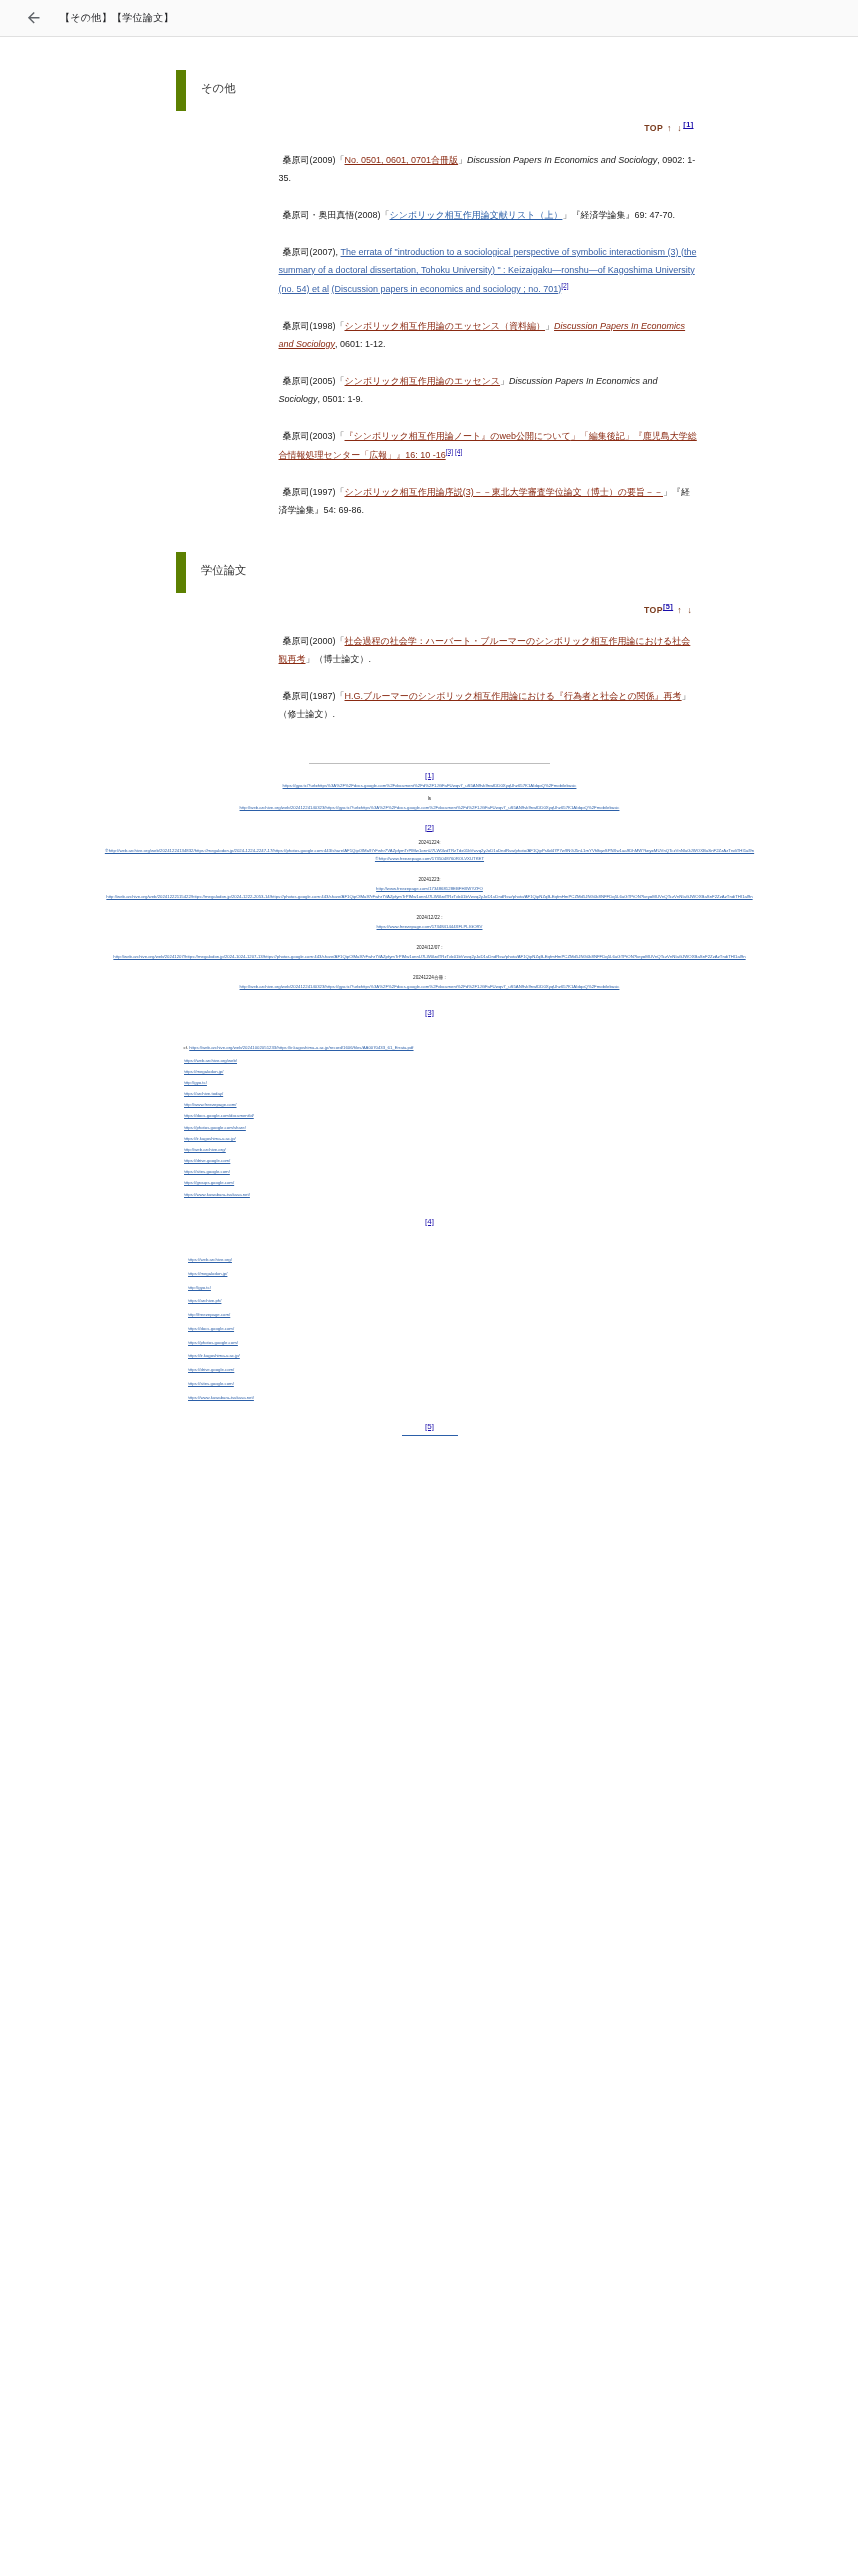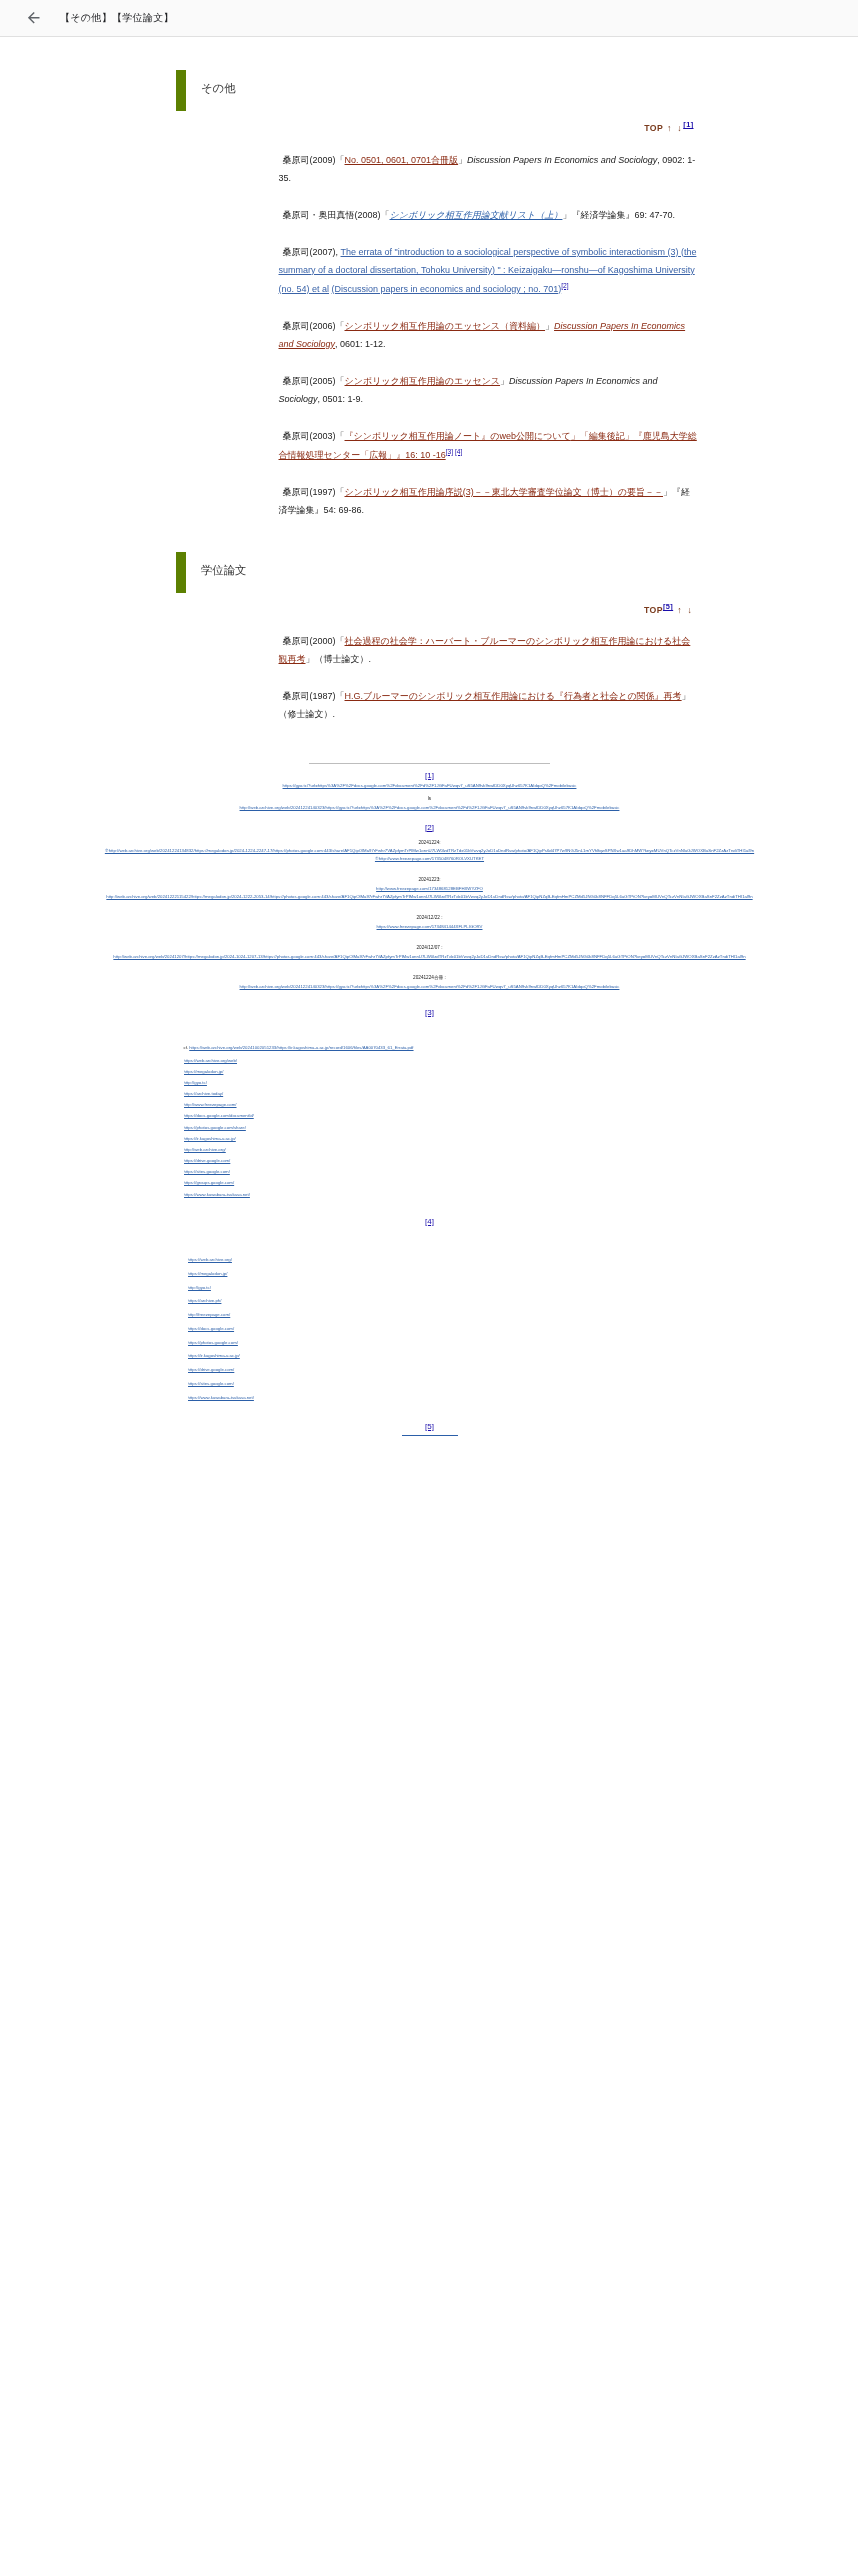--- a/index.html
+++ b/index.html
@@ -99,21 +99,20 @@
   }
   .entry .jp-link {
     color: #8a2a12;
     text-decoration: underline;
     cursor: pointer;
   }
   .entry .blue-link {
     color: #2b5fa8;
     text-decoration: underline;
     cursor: pointer;
-    font-style: italic;
   }
   .entry .en-link {
     color: #3a63a8;
     text-decoration: underline;
     cursor: pointer;
   }
   .entry .italic { font-style: italic; }
   .entry .italic-link {
     font-style: italic;
     color: #8a2a12;
@@ -245,21 +244,21 @@
 
         <div class="entry">
           <span>桑原司・奥田真悟(2008)</span><span>「</span><span class="blue-link">シンボリック相互作用論文献リスト（上）</span><span>」</span><span>『経済学論集』69: 47-70.</span>
         </div>
 
         <div class="entry">
           <span>桑原司(2007), </span><span class="en-link">The errata of "introduction to a sociological perspective of symbolic interactionism (3) (the summary of a doctoral dissertation, Tohoku University) " : Keizaigaku—ronshu—of Kagoshima University (no. 54) et al</span> <span class="en-link">(Discussion papers in economics and sociology ; no. 701)</span><sup class="ref"><a>[2]</a></sup>
         </div>
 
         <div class="entry">
-          <span>桑原司(2006)</span><span>「</span><span class="jp-link">シンボリック相互作用論のエッセンス（資料編）</span><span>」</span><span class="italic-link">Discussion Papers In Economics and Sociology</span><span>, 0601: 1-12.</span>
+          <span>桑原司(1998)</span><span>「</span><span class="jp-link">シンボリック相互作用論のエッセンス（資料編）</span><span>」</span><span class="italic-link">Discussion Papers In Economics and Sociology</span><span>, 0601: 1-12.</span>
         </div>
 
         <div class="entry">
           <span>桑原司(2005)</span><span>「</span><span class="jp-link">シンボリック相互作用論のエッセンス</span><span>」</span><span class="italic">Discussion Papers In Economics and Sociology</span><span>, 0501: 1-9.</span>
         </div>
 
         <div class="entry">
           <span>桑原司(2003)</span><span>「</span><span class="jp-link">『シンボリック相互作用論ノート』のweb公開について</span><span class="jp-link">」「編集後記」『鹿児島大学総合情報処理センター「広報」』16: 10 -16</span><sup class="ref"><a>[3] [4]</a></sup>
         </div>
 

